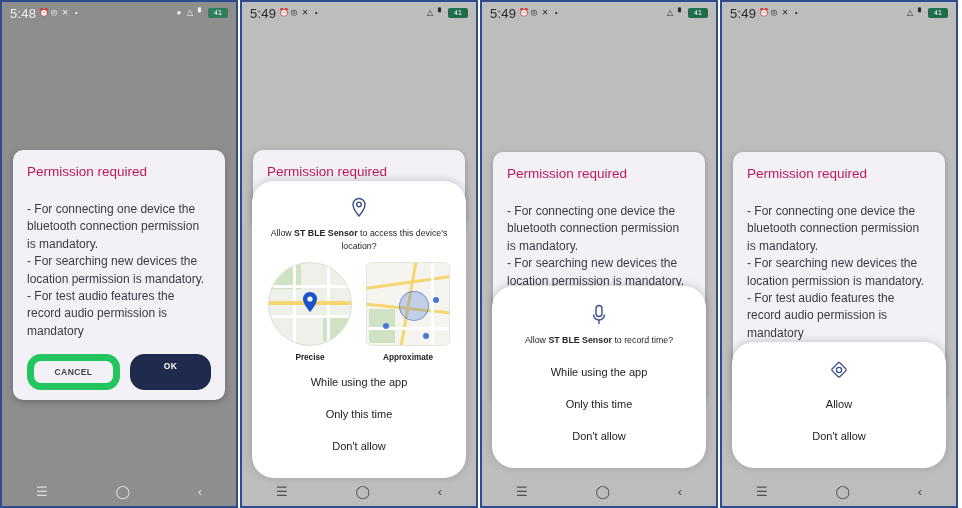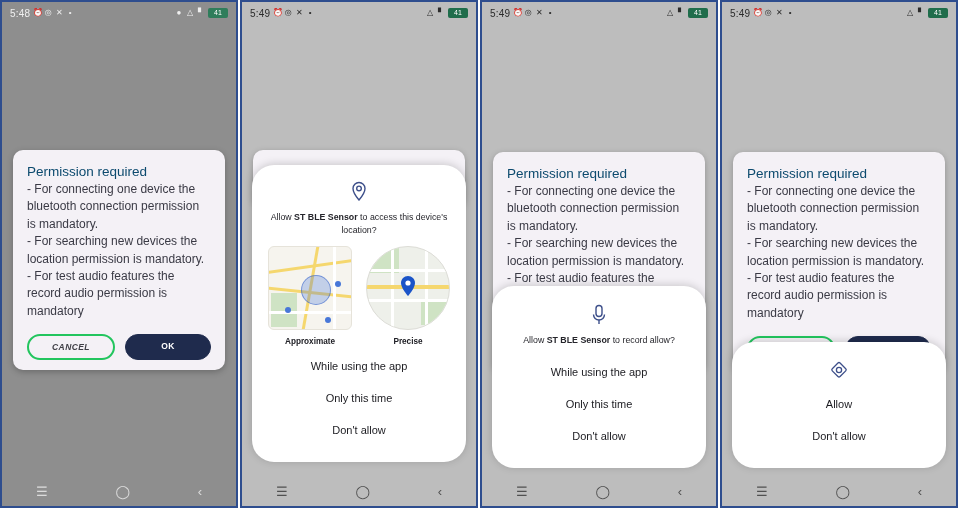--- a/index.html
+++ b/index.html
@@ -46,21 +46,21 @@
     align-items: center;
     justify-content: space-between;
     padding: 0 8px;
     box-sizing: border-box;
     font-size: 9px;
     color: #2b2b2b;
   }
   .phone.p1 .statusbar { color: #efefef; }
   .sb-left { display: flex; align-items: center; gap: 3px; }
   .sb-right { display: flex; align-items: center; gap: 3px; }
-  .sb-time { font-size: 10px; letter-spacing: 0.2px; }
+  .sb-time { font-size: 13px; letter-spacing: 0.2px; }
   .sb-ico {
     display: inline-block;
     width: 8px; height: 8px;
     font-size: 8px;
     line-height: 8px;
     text-align: center;
   }
   .batt {
     display: inline-block;
     min-width: 16px;
@@ -95,22 +95,22 @@
     left: 11px;
     right: 11px;
     background: #f4f1f6;
     border-radius: 10px;
     box-shadow: 0 2px 6px rgba(0,0,0,.25);
     padding: 14px 12px 10px 12px;
     box-sizing: border-box;
   }
   .perm-dialog .pd-title {
     font-size: 13.5px;
-    color: #0c4a6e;
-    margin: 0 0 2px 2px;
+    color: #be185d;
+    margin: 0 0 22px 2px;
     font-weight: 400;
   }
   .perm-dialog .pd-body {
     font-size: 12px;
     line-height: 1.45;
     color: #3a3a45;
     margin: 0 2px;
     white-space: pre-line;
   }
   .pd-actions {
@@ -127,22 +127,21 @@
     font-weight: bold;
     letter-spacing: .4px;
     border-radius: 14px;
     padding: 6px 0;
     box-sizing: border-box;
     cursor: pointer;
   }
   .pd-cancel {
     background: #f4f1f6;
     color: #3f3f46;
-    border: 2px solid #22c55e;
-    font-style: italic;
+    border: 7px solid #22c55e;
   }
   .pd-ok {
     background: #1f2b4d;
     color: #ffffff;
     border: 1px solid #1f2b4d;
   }
 
   
   .p1 .perm-dialog { top: 148px; }
   .p2 .perm-dialog { top: 148px; }
@@ -297,61 +296,61 @@
         <span class="sb-ico">▘</span>
         <span class="batt">41</span>
       </div>
     </div>
 
     <div class="perm-dialog" style="top:148px; padding-bottom:26px;">
       <div class="pd-title">Permission required</div>
       <div class="pd-body"></div>
     </div>
 
-    <div class="sheet" style="bottom:44px;">
+    <div class="sheet" style="bottom:28px;">
       <svg class="sheet-icon" width="18" height="22" viewBox="0 0 18 22" fill="none" stroke="#3d4f8a" stroke-width="1.4">
         <path d="M9 1.5c-3.3 0-6 2.6-6 5.9 0 4.4 6 11.6 6 11.6s6-7.2 6-11.6c0-3.3-2.7-5.9-6-5.9z"></path>
         <circle cx="9" cy="7.4" r="2.3"></circle>
       </svg>
       <div class="sheet-q">
         <span>Allow </span><b>ST BLE Sensor</b><span> to access this device's location?</span>
       </div>
 
       <div class="loc-choices">
-        <div class="loc-choice">
-          <div class="loc-map square">
-            <div class="green" style="left:2px; top:46px; width:26px; height:34px;"></div>
-            <div class="road h y" style="top:18px; height:3px; transform:rotate(-8deg);"></div>
-            <div class="road h y" style="top:44px; height:3px; transform:rotate(6deg);"></div>
-            <div class="road v y" style="left:40px; width:3px; transform:rotate(10deg);"></div>
-            <div class="road v" style="left:64px;"></div>
-            <div class="road h" style="top:64px;"></div>
-            <div class="appr-circle"></div>
-            <div class="pin" style="left:16px; top:60px;"></div>
-            <div class="pin" style="left:56px; top:70px;"></div>
-            <div class="pin" style="left:66px; top:34px;"></div>
-          </div>
-          <div class="loc-label">Approximate</div>
-        </div>
         <div class="loc-choice">
           <div class="loc-map">
             <div class="green" style="left:-4px; top:-4px; width:36px; height:30px;"></div>
             <div class="green" style="right:2px; bottom:4px; width:26px; height:24px;"></div>
             <div class="road h" style="top:22px;"></div>
             <div class="road h" style="top:52px;"></div>
             <div class="road v" style="left:24px;"></div>
             <div class="road v" style="left:58px;"></div>
             <div class="road h y" style="top:38px; height:4px;"></div>
             <svg class="blue-dot" width="16" height="20" viewBox="0 0 16 20">
               <path d="M8 0C4.1 0 1 3.1 1 7c0 5.2 7 13 7 13s7-7.8 7-13c0-3.9-3.1-7-7-7z" fill="#1b54c8"></path>
               <circle cx="8" cy="7" r="2.6" fill="#ffffff"></circle>
             </svg>
           </div>
           <div class="loc-label">Precise</div>
         </div>
+        <div class="loc-choice">
+          <div class="loc-map square">
+            <div class="green" style="left:2px; top:46px; width:26px; height:34px;"></div>
+            <div class="road h y" style="top:18px; height:3px; transform:rotate(-8deg);"></div>
+            <div class="road h y" style="top:44px; height:3px; transform:rotate(6deg);"></div>
+            <div class="road v y" style="left:40px; width:3px; transform:rotate(10deg);"></div>
+            <div class="road v" style="left:64px;"></div>
+            <div class="road h" style="top:64px;"></div>
+            <div class="appr-circle"></div>
+            <div class="pin" style="left:16px; top:60px;"></div>
+            <div class="pin" style="left:56px; top:70px;"></div>
+            <div class="pin" style="left:66px; top:34px;"></div>
+          </div>
+          <div class="loc-label">Approximate</div>
+        </div>
       </div>
 
       <div class="sheet-opt">While using the app</div>
       <div class="sheet-opt">Only this time</div>
       <div class="sheet-opt">Don't allow</div>
     </div>
 
     <div class="navbar">
       <span class="nav-ico">☰</span>
       <span class="nav-ico">◯</span>
@@ -386,21 +385,21 @@
       </div>
     </div>
 
     <div class="sheet" style="bottom:38px; padding-top:16px;">
       <svg class="sheet-icon" width="16" height="22" viewBox="0 0 16 22" fill="none" stroke="#3d4f8a" stroke-width="1.4">
         <rect x="5" y="1.5" width="6" height="11" rx="3"></rect>
         <path d="M2.5 10.5a5.5 5.5 0 0 0 11 0"></path>
         <path d="M8 16v4"></path>
       </svg>
       <div class="sheet-q">
-        <span>Allow </span><b>ST BLE Sensor</b><span> to record allow?</span>
+        <span>Allow </span><b>ST BLE Sensor</b><span> to record time?</span>
       </div>
       <div class="sheet-opt">While using the app</div>
       <div class="sheet-opt">Only this time</div>
       <div class="sheet-opt">Don't allow</div>
     </div>
 
     <div class="navbar">
       <span class="nav-ico">☰</span>
       <span class="nav-ico">◯</span>
       <span class="nav-ico">‹</span>

